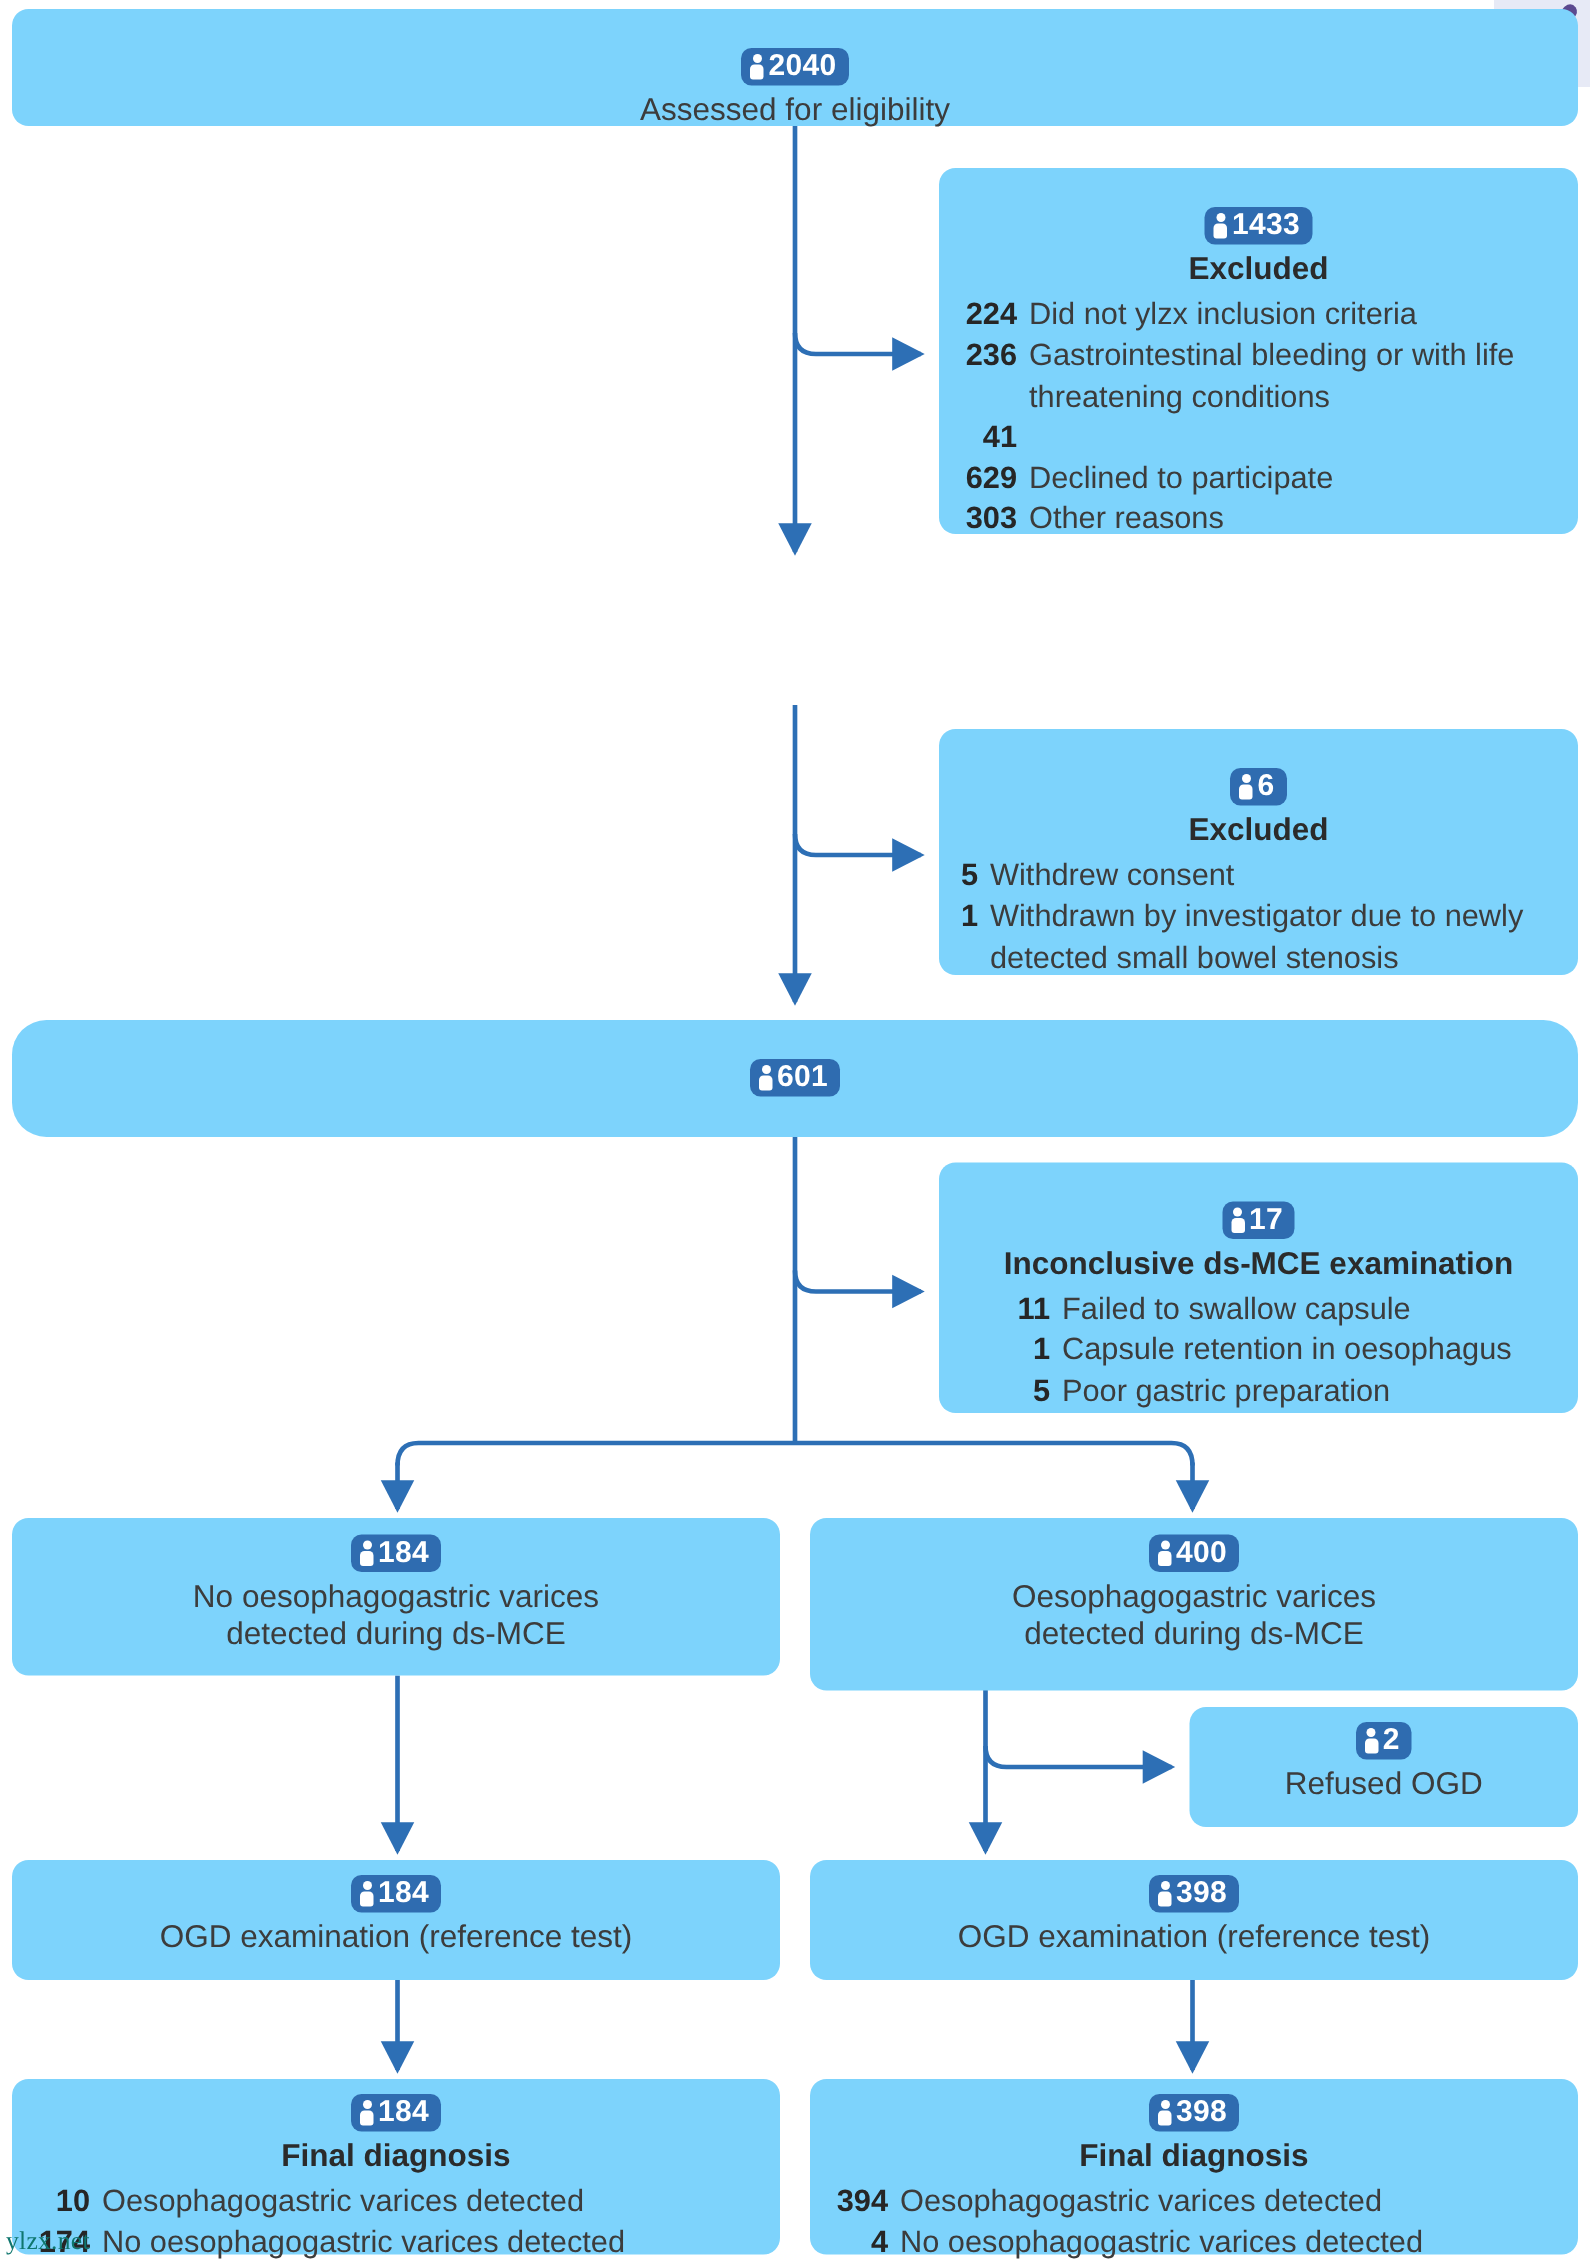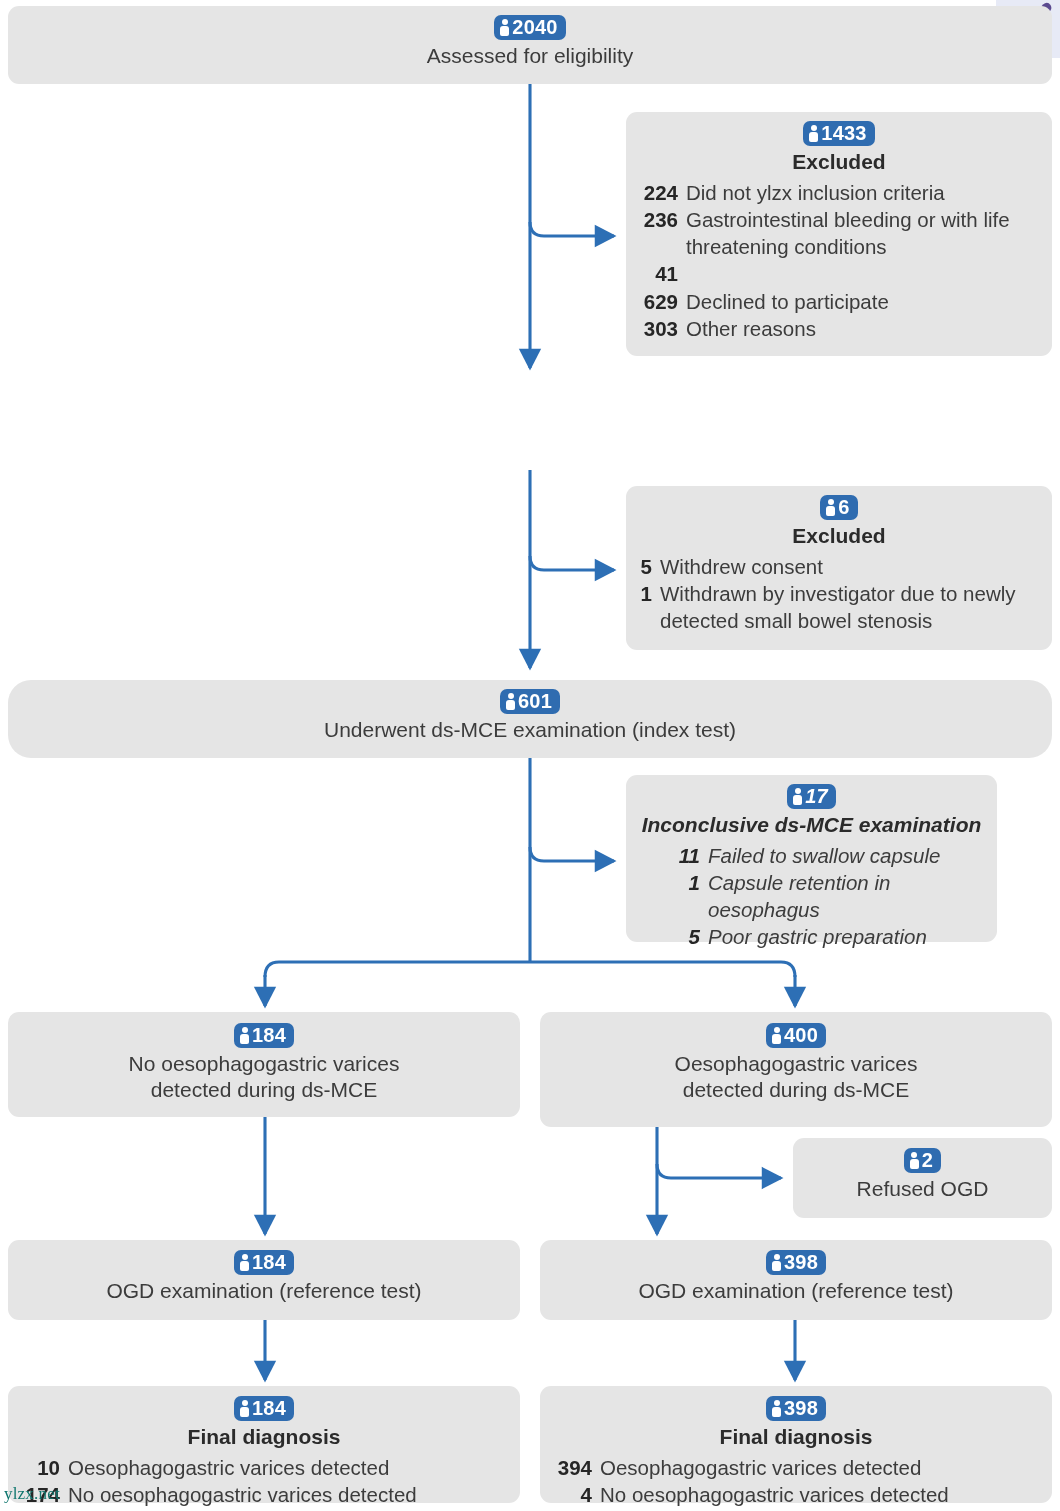--- a/index.html
+++ b/index.html
@@ -23,23 +23,23 @@
   #wires {
     position: absolute;
     left: 0; top: 0;
     width: 1060px; height: 1511px;
     pointer-events: none;
   }
 
   
   .box {
     position: absolute;
-    background: #e5e5e5;
+    background: #7dd3fc;
     border-radius: 11px;
-    padding: 9px 14px 12px 14px;
+    padding: 26px 14px 12px 14px;
     color: #3a3a3a;
   }
 
   .box.center { text-align: center; }
 
   
   .badge {
     display: inline-flex;
     align-items: center;
     gap: 3px;
@@ -240,24 +240,23 @@
         <span class="t">Withdrawn by investigator due to newly detected small bowel stenosis</span>
       </div>
     </div>
   </div>
 
   <div class="box center" style="left:8px; top:680px; width:1044px; height:78px;border-radius:23px;">
     <div class="badge">
       <span class="person"></span>
       <span class="num">601</span>
     </div>
-    <div class="box-title">Underwent ds-MCE examination (index test)</div>
-  </div>
-
-  <div class="box center" style="left:626px; top:775px; width:371px; height:167px;font-style:italic;">
+  </div>
+
+  <div class="box center" style="left:626px; top:775px; width:426px; height:167px;">
     <div class="badge">
       <span class="person"></span>
       <span class="num">17</span>
     </div>
     <div class="box-title bold">Inconclusive ds-MCE examination</div>
     <div class="reasons w-md">
       <div class="reason">
         <span class="n">11</span>
         <span class="t">Failed to swallow capsule</span>
       </div>

